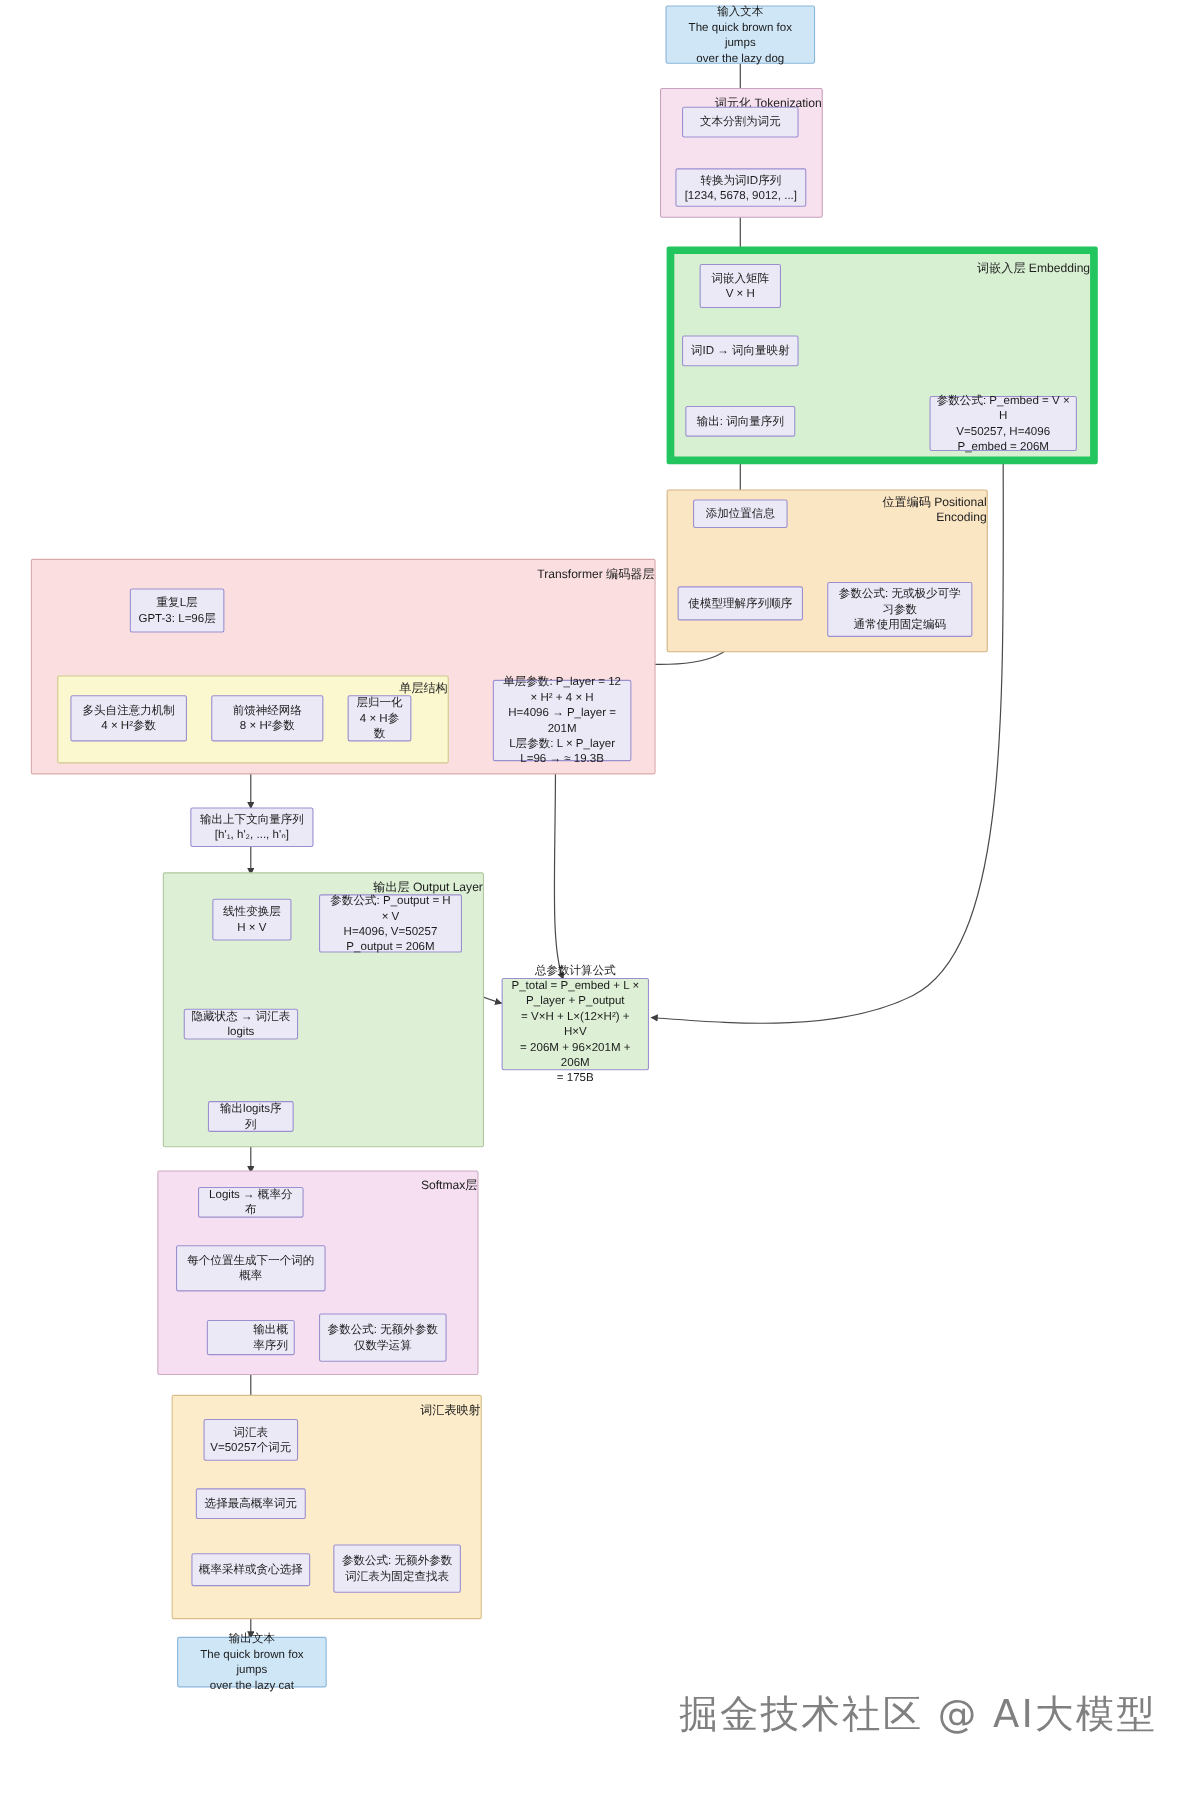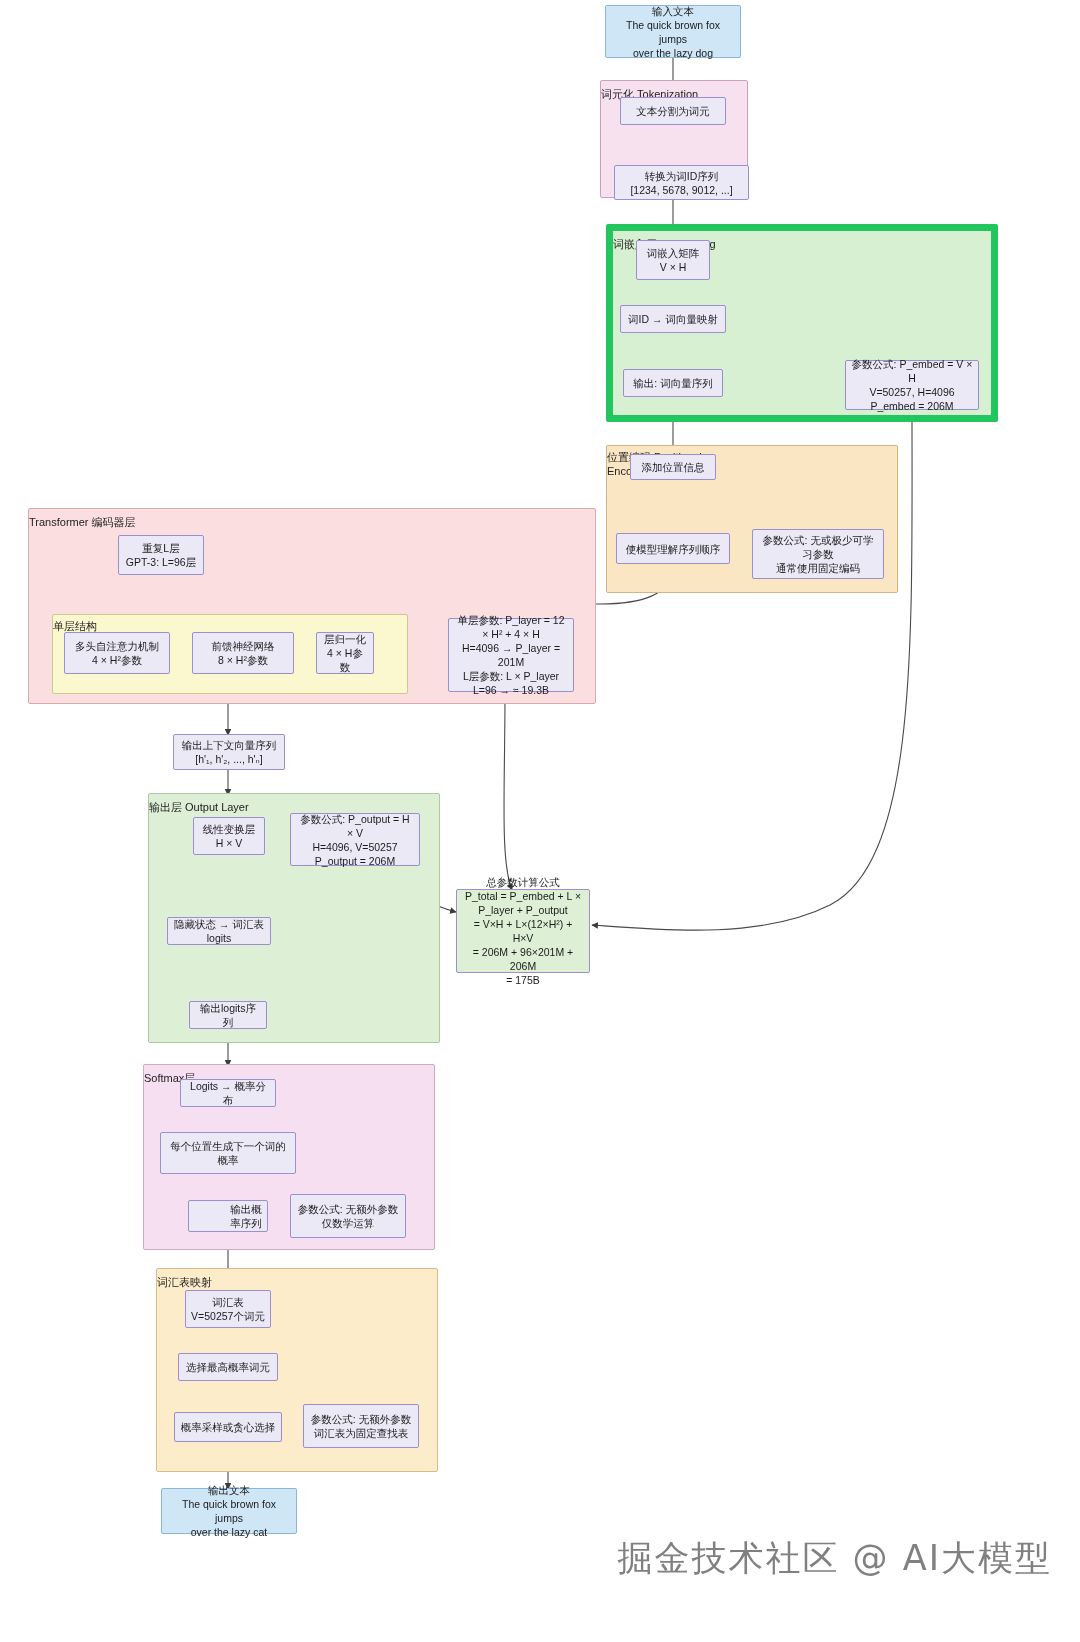--- a/index.html
+++ b/index.html
@@ -6,21 +6,21 @@
   body{
     width:1080px;height:1642px;position:relative;overflow:hidden;
     font-family:"Liberation Sans","DejaVu Sans",sans-serif;
     color:#1a1a1a;
   }
   #canvas{position:absolute;left:0;top:0;width:1080px;height:1642px;}
   svg#wires{position:absolute;left:0;top:0;width:1080px;height:1642px;pointer-events:none;}
 
   .grp{position:absolute;box-sizing:border-box;border-radius:2px;}
   .grp-title{
-    position:absolute;left:0;right:0;top:6px;text-align:left;
+    position:absolute;left:0;right:0;top:6px;text-align:right;
     font-size:11px;line-height:14px;color:#222;
   }
   .grp-title.two{top:4px;}
 
   .node{
     position:absolute;box-sizing:border-box;
     background:#ece9f7;border:1px solid #9b8fd0;border-radius:2px;
     display:flex;align-items:center;justify-content:center;
     text-align:center;font-size:10.5px;line-height:14px;color:#1b1b1b;
     padding:3px 5px;
@@ -145,21 +145,21 @@
   <div class="node blue" style="left:605px;top:5px;width:136px;height:53px;">
     <span style="white-space:pre-line;">输入文本
 The quick brown fox jumps
 over the lazy dog</span>
   </div>
 
   <div class="node" style="left:620px;top:97px;width:106px;height:28px;">
     <span style="white-space:pre-line;">文本分割为词元</span>
   </div>
 
-  <div class="node" style="left:614px;top:165px;width:135px;height:35px;">
+  <div class="node" style="left:614px;top:153px;width:119px;height:35px;">
     <span style="white-space:pre-line;">转换为词ID序列
 [1234, 5678, 9012, ...]</span>
   </div>
 
   <div class="node" style="left:636px;top:240px;width:74px;height:40px;">
     <span style="white-space:pre-line;">词嵌入矩阵
 V × H</span>
   </div>
 
   <div class="node" style="left:620px;top:305px;width:106px;height:28px;">

